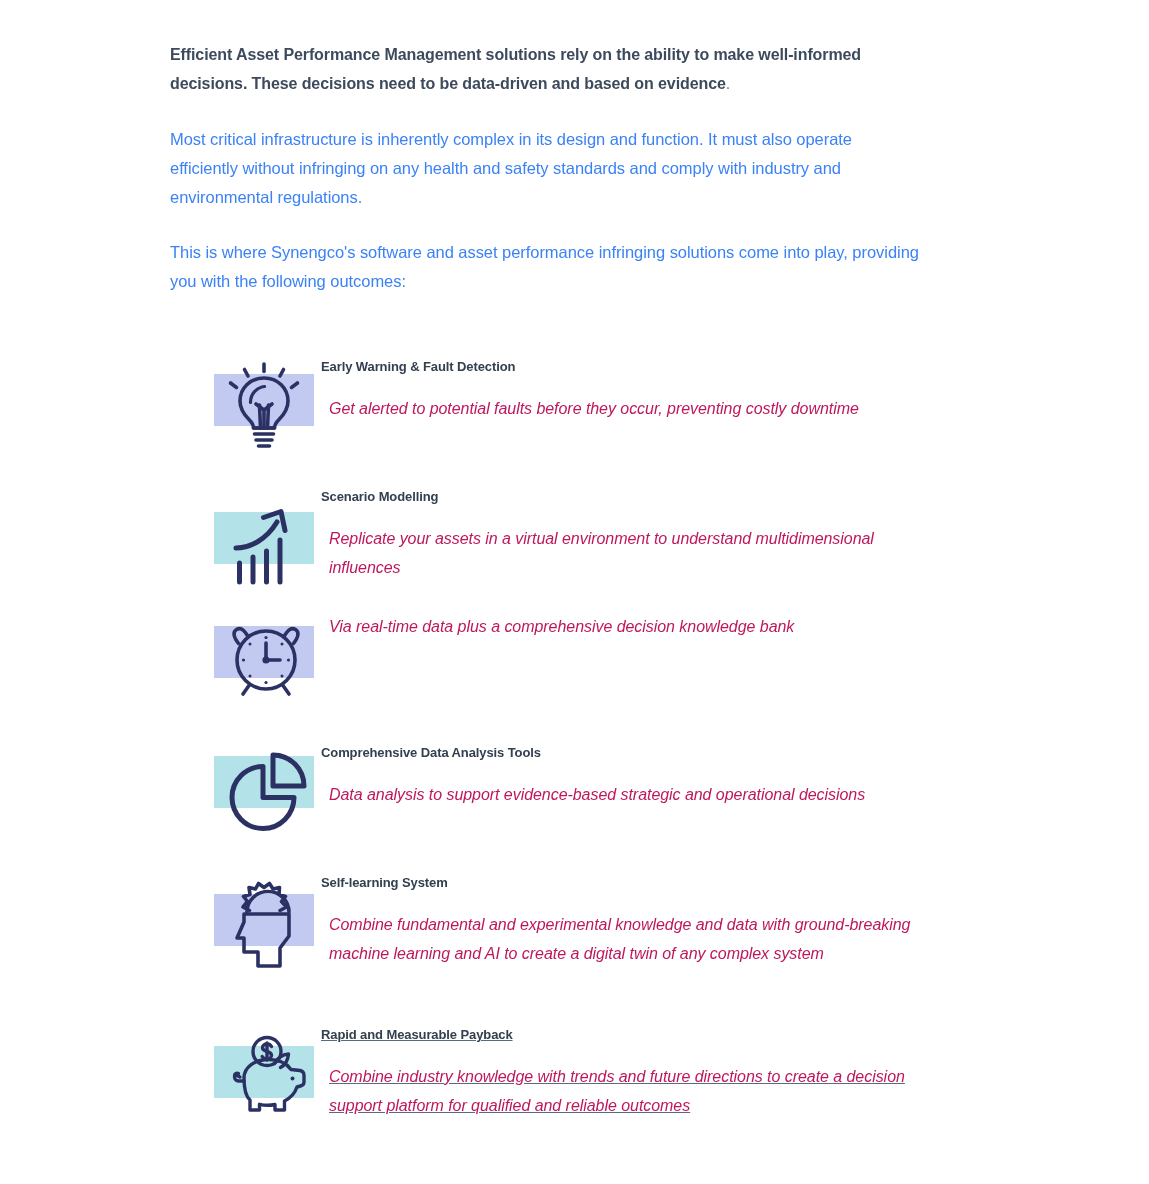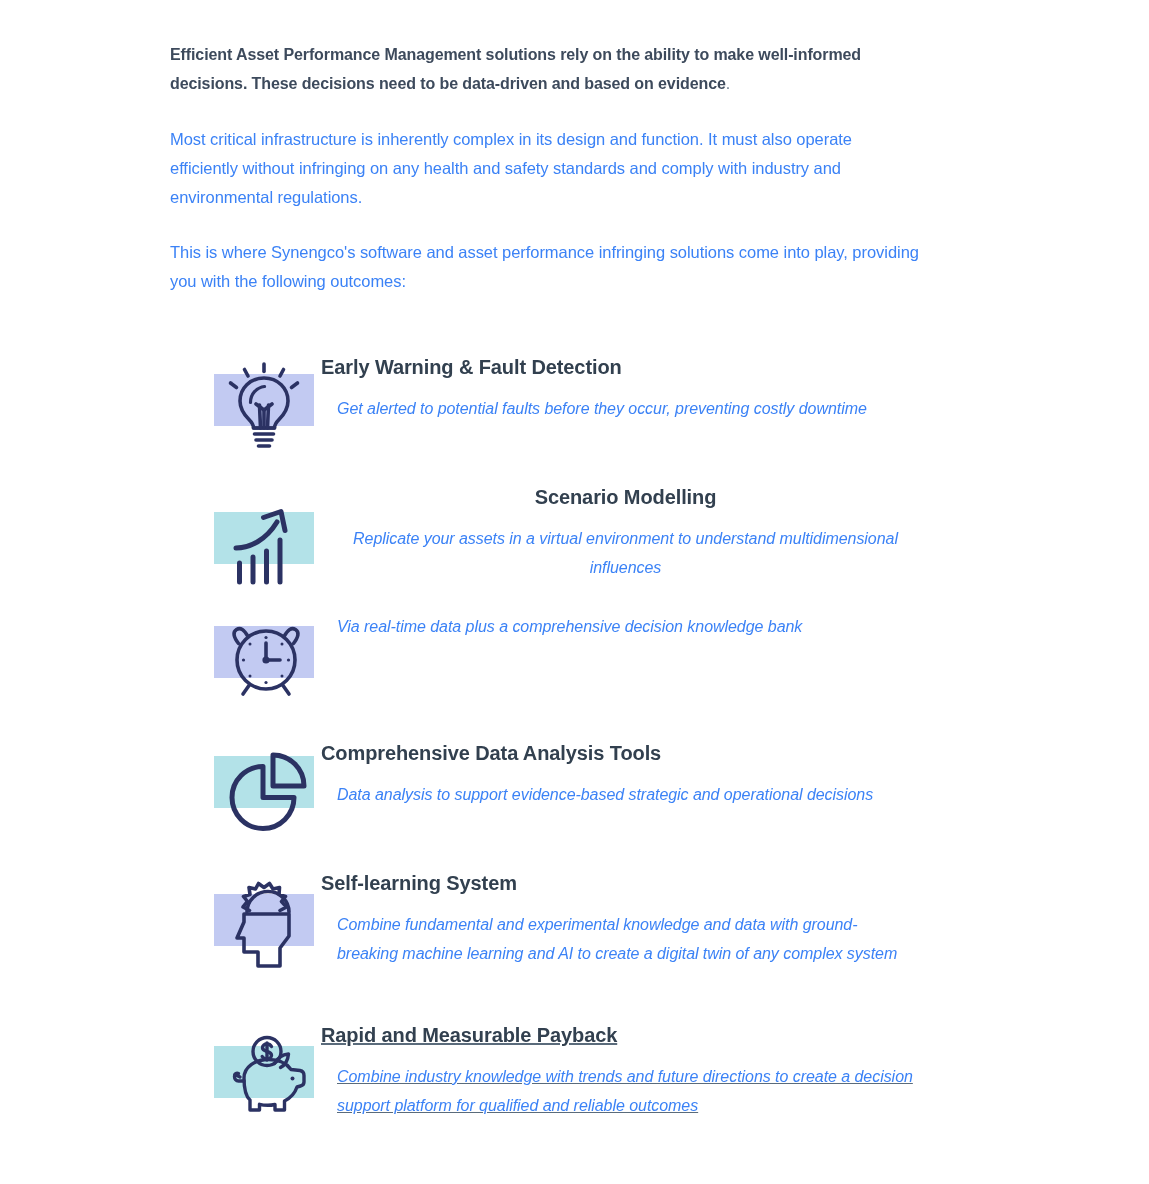--- a/index.html
+++ b/index.html
@@ -87,39 +87,39 @@
     width: 104px;
     height: 96px;
     overflow: visible;
   }
 
   .feature-body {
     margin-left: 151px;
     padding-top: 0px;
   }
   .feature-title {
-    font-size: 20px;
+    font-size: 13px;
     font-weight: bold;
     color: #32404f;
     line-height: 22px;
     margin: 0 0 16px 0;
     letter-spacing: -0.1px;
   }
   .feature-desc {
     font-size: 16px;
     font-style: italic;
-    color: #3b82f6;
+    color: #be185d;
     line-height: 29px;
-    margin: 16px;
+    margin: 8px;
     letter-spacing: -0.05px;
   }
 
   
   .feature.f1 { min-height: 100px; margin-bottom: 28px; }
-  .feature.f2 { min-height: 110px; margin-bottom: 22px; text-align: center; }
+  .feature.f2 { min-height: 110px; margin-bottom: 22px; }
   .feature.f3 { min-height: 100px; margin-bottom: 30px; }
   .feature.f4 { min-height: 100px; margin-bottom: 30px; }
   .feature.f5 { min-height: 130px; margin-bottom: 22px; }
   .feature.f6 { min-height: 110px; margin-bottom: 0; }
 
   .f1 .icon-plate { top: 22px; }
   .f2 .icon-plate { top: 32px; }
   .f3 .icon-plate { top: 14px; }
   .f4 .icon-plate { top: 14px; }
   .f5 .icon-plate { top: 22px; }

